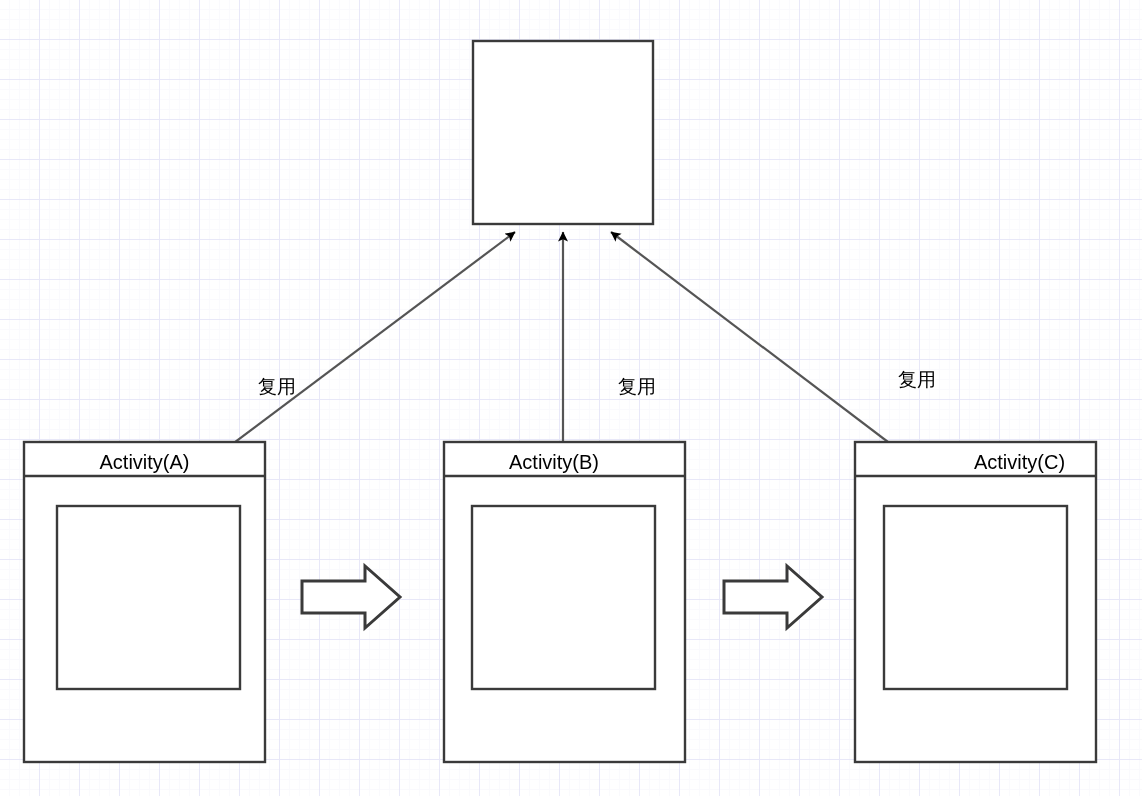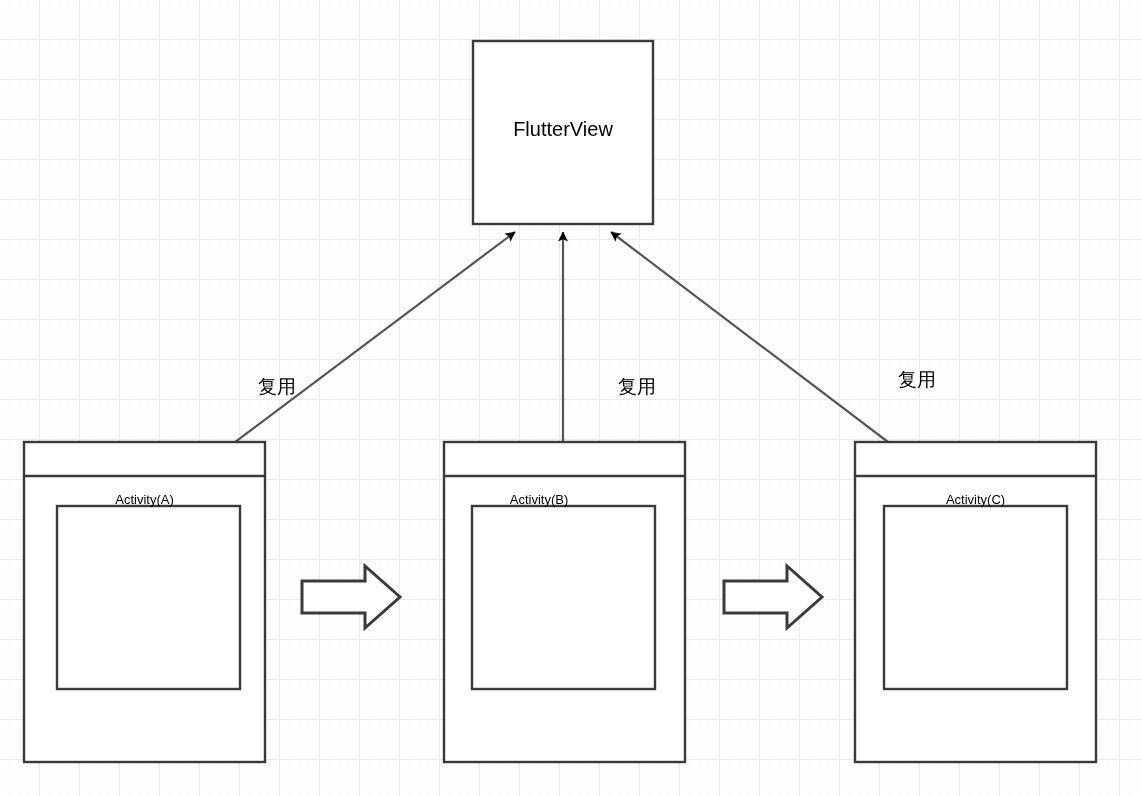--- a/index.html
+++ b/index.html
@@ -38,28 +38,27 @@
     pointer-events: none;
   }
   .flutterview-label {
     left: 473px;
     top: 117px;
     width: 180px;
     font-size: 20px;
     line-height: 24px;
   }
   .activity-title {
-    font-size: 13px;
+    font-size: 20px;
     line-height: 24px;
     top: 450px;
-    margin-top: 38px;
   }
   .activity-title.a { left: 24px;  width: 241px; }
-  .activity-title.b { left: 440px; width: 198px; }
-  .activity-title.c { left: 855px; width: 241px; }
+  .activity-title.b { left: 455px; width: 198px; }
+  .activity-title.c { left: 855px; width: 241px; padding-left: 44px; }
   .edge-label {
     font-size: 19px;
     line-height: 24px;
     color: #000000;
     margin-left: 36px;
   }
   .edge-label.e1 { left: 222px; top: 375px; }
   .edge-label.e2 { left: 582px; top: 375px; }
   .edge-label.e3 { left: 862px; top: 368px; }
 </style>
@@ -91,21 +90,20 @@
     <rect x="472" y="506" width="183" height="183" fill="#ffffff" stroke="#3a3a3a" stroke-width="2.4"></rect>
 
     <rect x="855" y="442" width="241" height="320" fill="#ffffff" stroke="#3a3a3a" stroke-width="2.4"></rect>
     <line x1="855" y1="476" x2="1096" y2="476" stroke="#3a3a3a" stroke-width="2.4"></line>
     <rect x="884" y="506" width="183" height="183" fill="#ffffff" stroke="#3a3a3a" stroke-width="2.4"></rect>
 
     <path d="M 302 581 L 365 581 L 365 566 L 400 597 L 365 628 L 365 613 L 302 613 Z" fill="#ffffff" stroke="#3a3a3a" stroke-width="3" stroke-linejoin="miter"></path>
     <path d="M 724 581 L 787 581 L 787 566 L 822 597 L 787 628 L 787 613 L 724 613 Z" fill="#ffffff" stroke="#3a3a3a" stroke-width="3" stroke-linejoin="miter"></path>
   </svg>
 
-  <div class="node-label flutterview-label">FlutterView</div>
 
   <div class="node-label activity-title a">Activity(A)</div>
 
   <div class="node-label activity-title b">Activity(B)</div>
 
   <div class="node-label activity-title c">Activity(C)</div>
 
   <div class="node-label edge-label e1">复用</div>
 
   <div class="node-label edge-label e2">复用</div>

